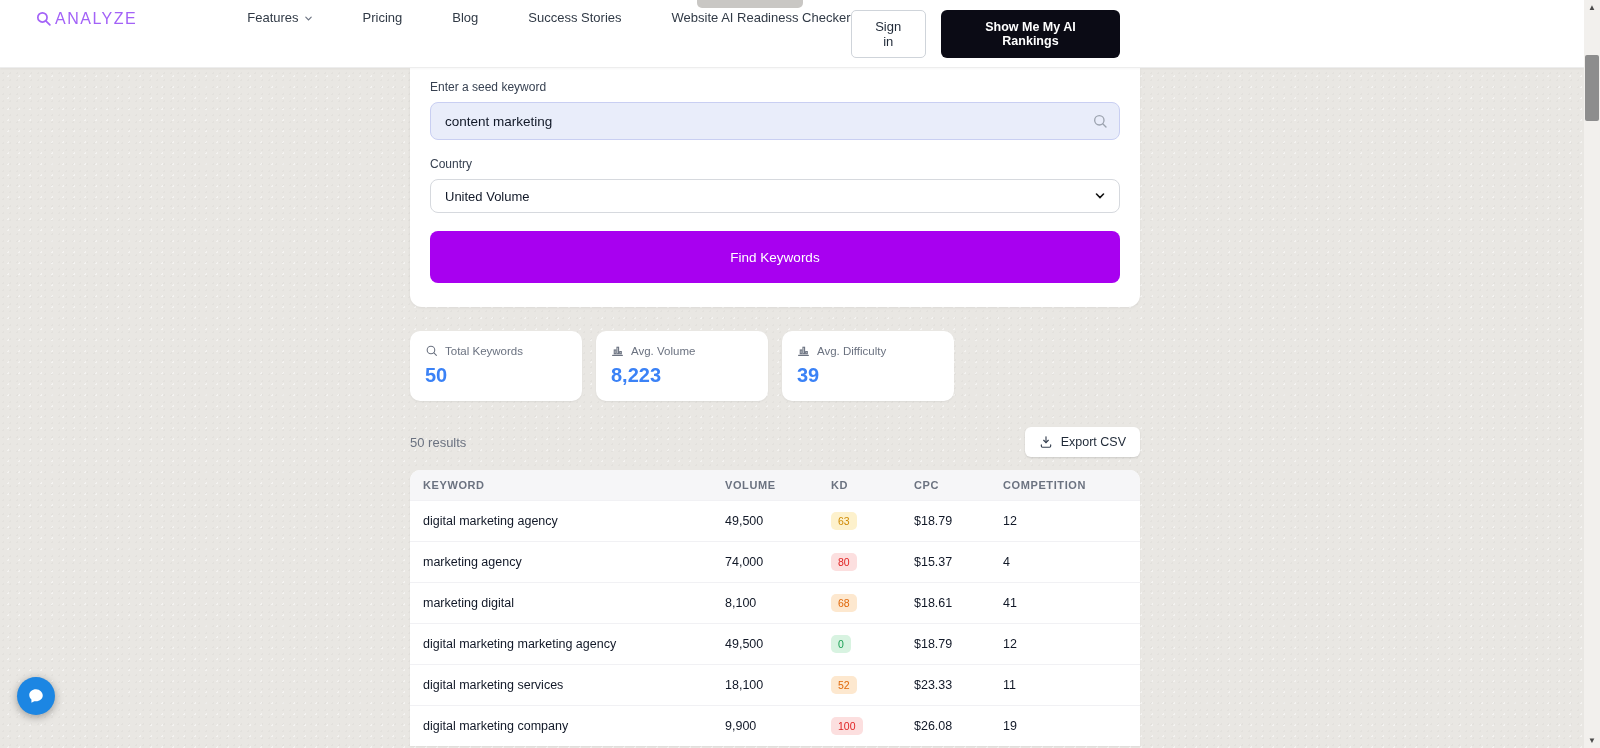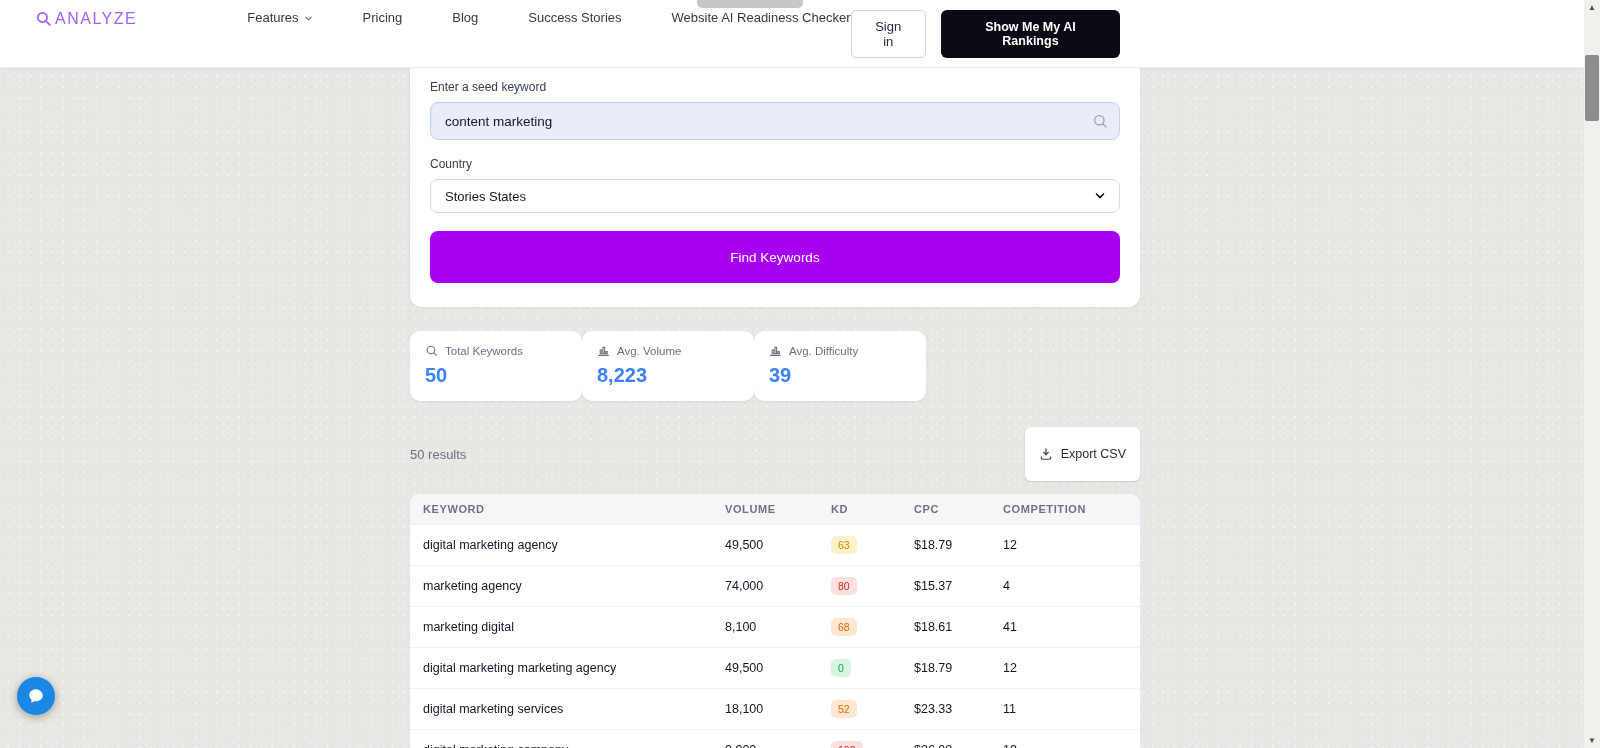--- a/index.html
+++ b/index.html
@@ -37,30 +37,30 @@
   .field-label{display:block;font-size:12px;color:#374151;margin-bottom:8px;}
   .input-wrap{position:relative;}
   .seed-input{width:100%;height:38px;background:var(--input-bg,#e9edfa);border:1px solid #c9cff2;border-radius:8px;padding:0 38px 0 14px;font-size:13.5px;color:#111827;font-family:inherit;outline:none;}
   .input-search-icon{position:absolute;right:12px;top:50%;transform:translateY(-50%);color:#9ca3af;display:flex;}
   .country-label{margin-top:17px;}
   .select{height:34px;border:1px solid #d6d9de;border-radius:8px;display:flex;align-items:center;justify-content:space-between;padding:0 13px 0 14px;font-size:13px;color:#111827;cursor:pointer;background:#fff;}
   .select-chev{display:flex;}
   .find-btn{margin-top:18px;width:100%;height:52px;background:var(--accent,#a800f0);border:none;border-radius:8px;color:#fff;font-size:13.5px;font-weight:500;cursor:pointer;font-family:inherit;}
 
   
-  .stats-row{display:flex;margin-top:24px;}
+  .stats-row{display:flex;gap:14px;margin-top:24px;}
   .stat-card{width:172px;background:#fff;border-radius:10px;padding:13px 15px 14px;box-shadow:0 1px 2px rgba(0,0,0,.06);}
   .stat-head{display:flex;align-items:center;gap:7px;font-size:11.5px;color:#6b7280;}
   .stat-icon{display:flex;color:#6b7280;}
   .stat-value{margin-top:7px;font-size:20px;font-weight:bold;color:#3b82f6;}
 
   
   .results-bar{display:flex;align-items:center;justify-content:space-between;margin-top:26px;}
   .results-count{font-size:13px;color:#6b7280;}
-  .export-btn{display:flex;align-items:center;gap:8px;background:#fff;border:none;border-radius:6px;padding:20px 14px;font-size:12.5px;color:#1f2937;box-shadow:0 1px 2px rgba(0,0,0,.12);cursor:pointer;font-family:inherit;}
+  .export-btn{display:flex;align-items:center;gap:8px;background:#fff;border:none;border-radius:6px;padding:8px 14px;font-size:12.5px;color:#1f2937;box-shadow:0 1px 2px rgba(0,0,0,.12);cursor:pointer;font-family:inherit;}
   .export-icon{display:flex;}
 
   
   .table-card{margin-top:13px;background:#fff;border-radius:10px 10px 0 0;overflow:hidden;box-shadow:0 1px 2px rgba(0,0,0,.05);}
   .kw-table{width:100%;border-collapse:collapse;}
   .kw-table th{background:#f6f6f8;text-align:left;font-size:11px;font-weight:bold;letter-spacing:.6px;color:#6b7280;padding:9px 13px;white-space:nowrap;}
   .kw-table th:nth-child(1){width:302px;}
   .kw-table th:nth-child(2){width:106px;}
   .kw-table th:nth-child(3){width:83px;}
   .kw-table th:nth-child(4){width:89px;}
@@ -120,21 +120,21 @@
       <input class="seed-input" value="content marketing" style="">
       <span class="input-search-icon">
         <svg width="16" height="16" viewBox="0 0 24 24" fill="none" stroke="currentColor" stroke-width="2" stroke-linecap="round">
             <circle cx="11" cy="11" r="7"></circle>
             <line x1="16.5" y1="16.5" x2="21" y2="21"></line>
           </svg>
       </span>
     </div>
     <label class="field-label country-label">Country</label>
     <div class="select">
-      <span>Stories States</span>
+      <span>United Volume</span>
       <span class="select-chev">
         <svg width="12" height="12" viewBox="0 0 12 12" fill="none" stroke="#111" stroke-width="1.6" stroke-linecap="round">
             <path d="M2.5 4 L6 7.5 L9.5 4"></path>
           </svg>
       </span>
     </div>
     <button class="find-btn">Find Keywords</button>
   </section>
 
   <section class="stats-row">

